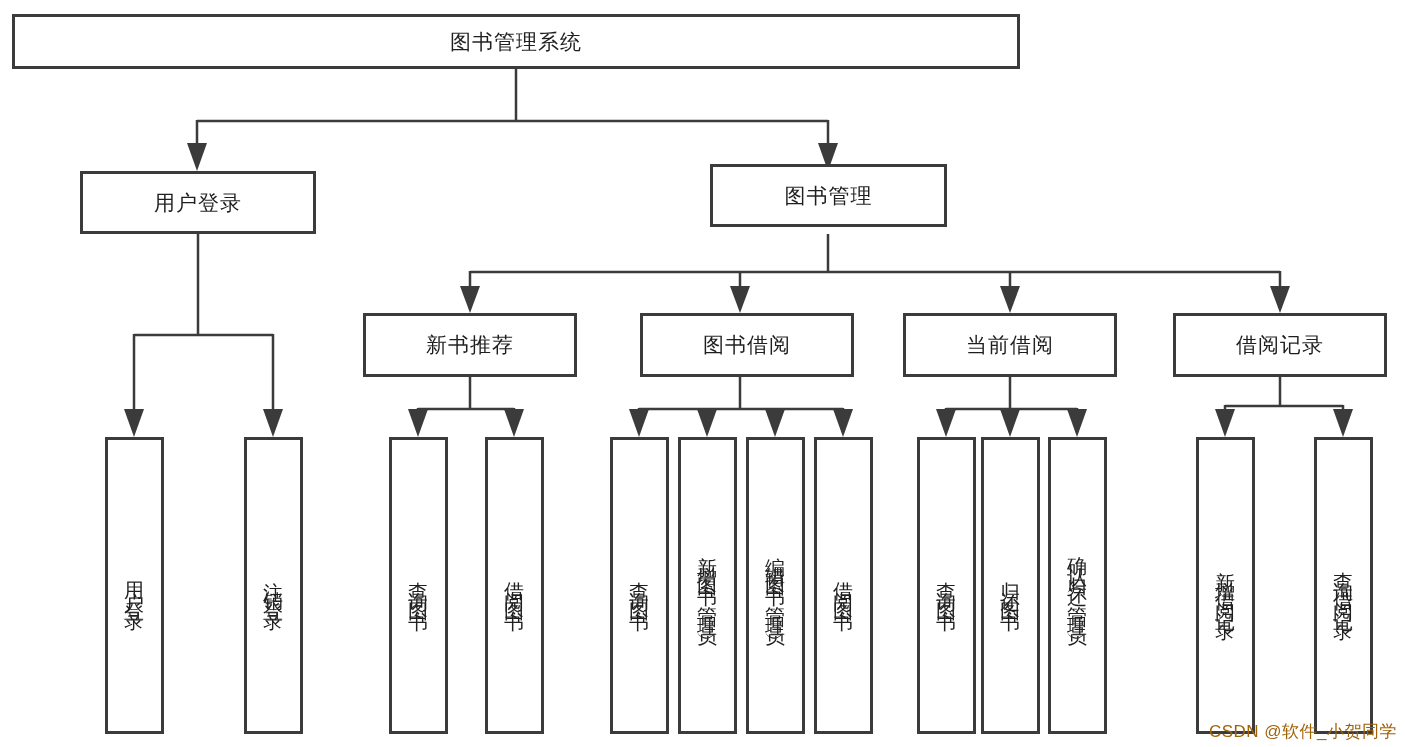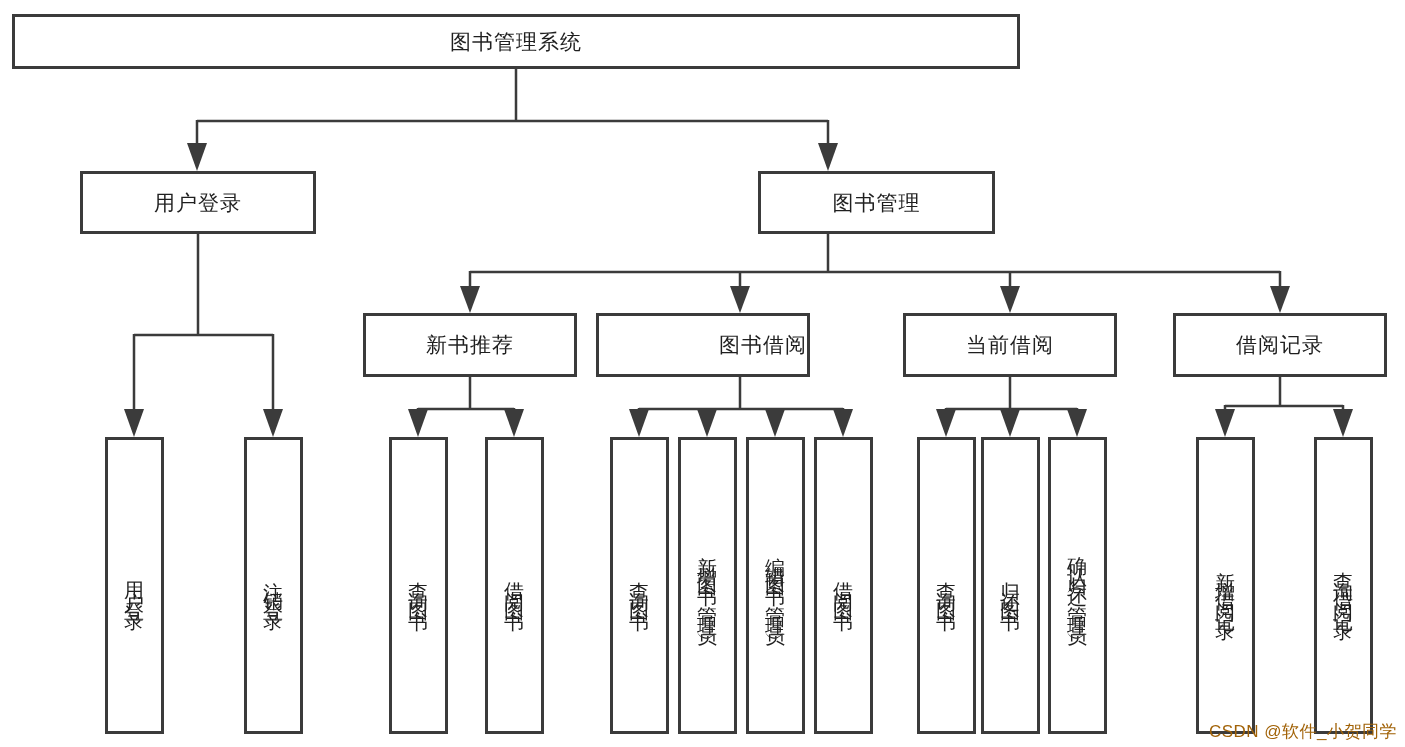--- a/index.html
+++ b/index.html
@@ -97,28 +97,28 @@
     </g>
   </svg>
 
   <div class="node h" style="left:12px; top:14px; width:1008px; height:55px;">
     <span class="lbl">图书管理系统</span>
   </div>
 
   <div class="node h" style="left:80px; top:171px; width:236px; height:63px;">
     <span class="lbl">用户登录</span>
   </div>
-  <div class="node h" style="left:710px; top:171px; width:237px; height:63px;margin-left:48px;">
+  <div class="node h" style="left:710px; top:164px; width:237px; height:63px;">
     <span class="lbl">图书管理</span>
   </div>
 
   <div class="node h" style="left:363px; top:313px; width:214px; height:64px;font-family:Liberation Serif, serif;">
     <span class="lbl">新书推荐</span>
   </div>
-  <div class="node h" style="left:596px; top:313px; width:214px; height:64px;justify-content:flex-end;">
+  <div class="node h" style="left:640px; top:313px; width:214px; height:64px;">
     <span class="lbl">图书借阅</span>
   </div>
   <div class="node h" style="left:903px; top:313px; width:214px; height:64px;">
     <span class="lbl">当前借阅</span>
   </div>
   <div class="node h" style="left:1173px; top:313px; width:214px; height:64px;">
     <span class="lbl">借阅记录</span>
   </div>
 
   <div class="node v" style="left:105px; top:437px; width:59px; height:297px;">

